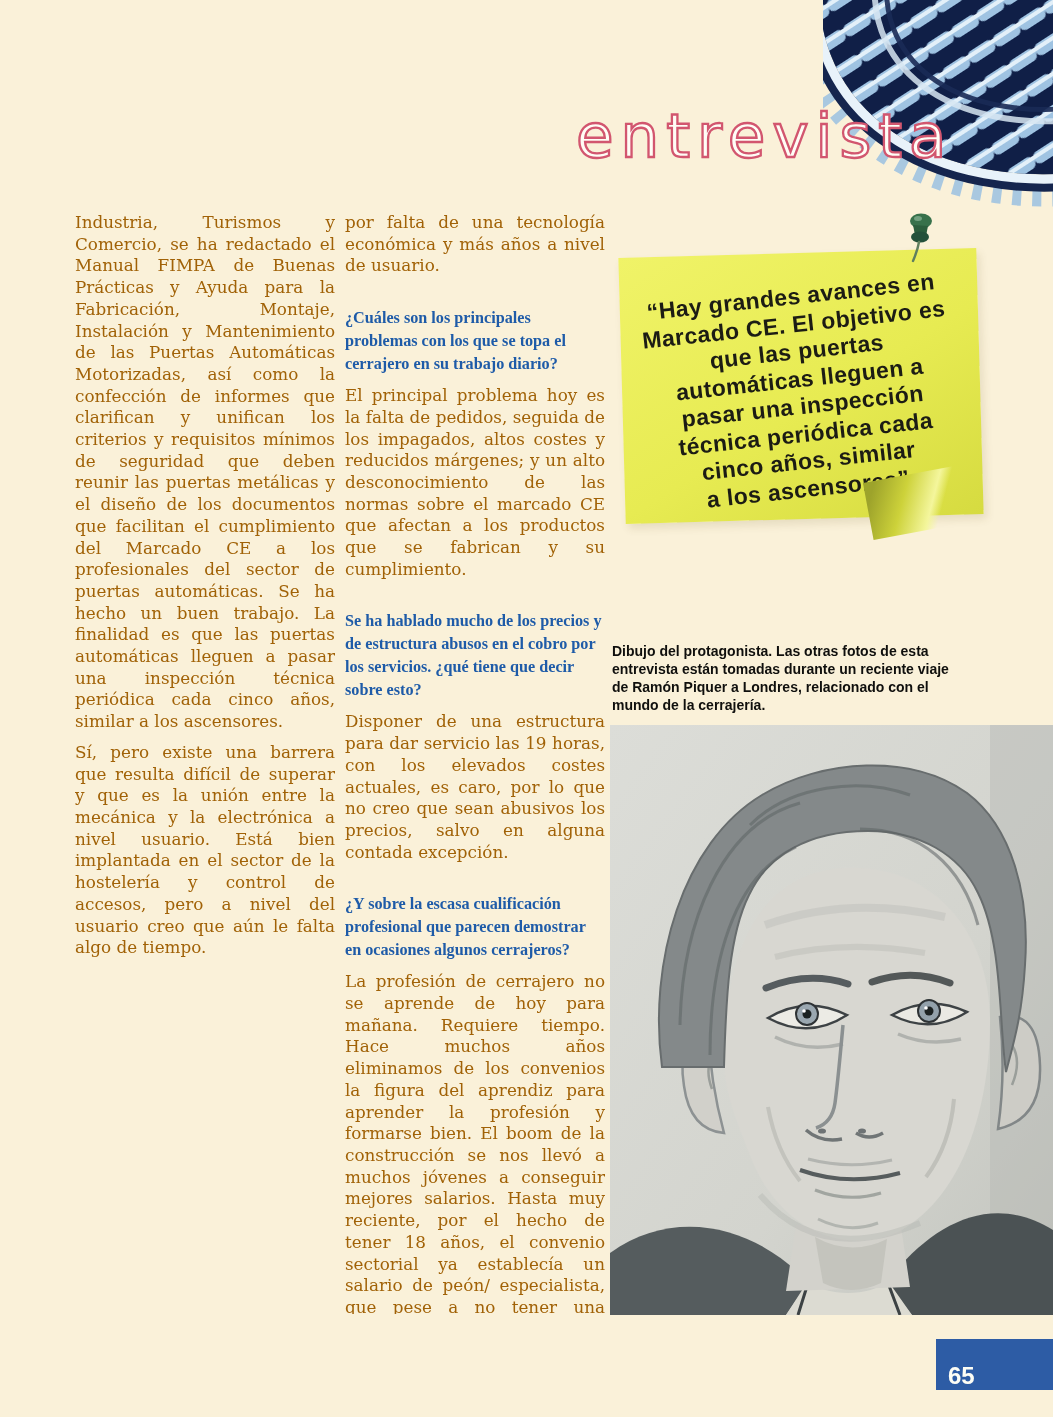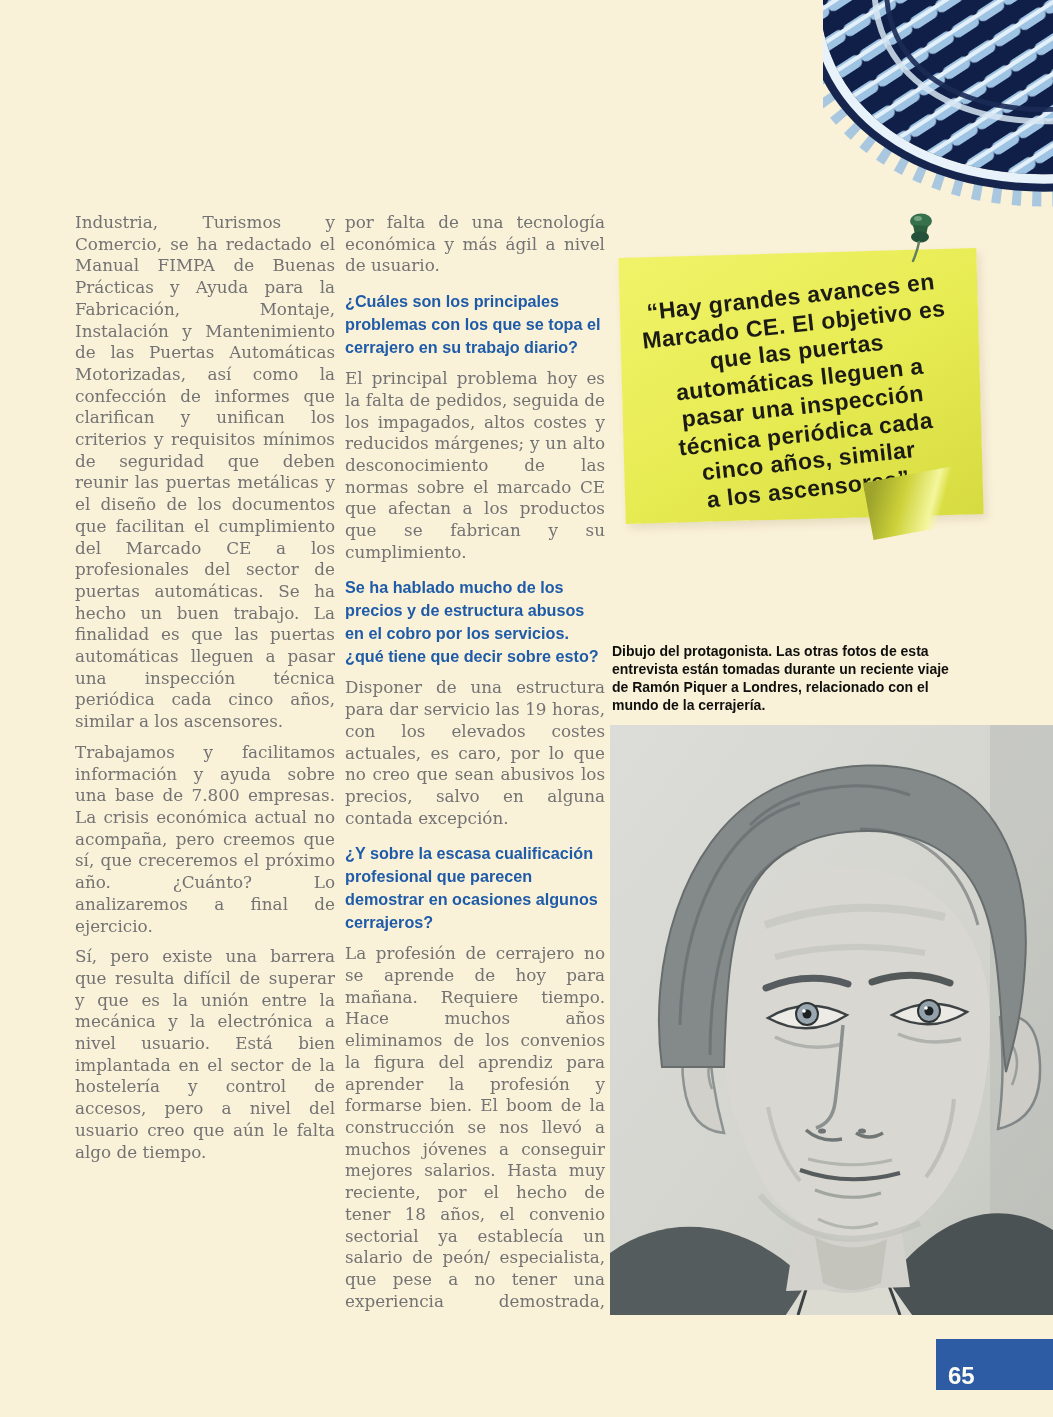--- a/index.html
+++ b/index.html
@@ -16,26 +16,26 @@
     color:#fffdf6;
     -webkit-text-stroke:2.3px #d2566f;
     text-stroke:2.3px #d2566f;
   }
   
   .col{position:absolute;top:212px;width:260px;height:1102px;overflow:hidden;}
   .col-left{left:75px;}
   .col-mid{left:345px;}
   .col .interview-answer{
     font-size:16.8px;line-height:21.7px;text-align:justify;
-    color:#737373;margin:0 0 9px;
+    color:#a16207;margin:0 0 9px;
   }
   .col .interview-question{
-    font-family:Liberation Sans, sans-serif;
+    font-family:Liberation Serif, serif;
     font-weight:bold;color:#1e5ba8;
-    font-size:16.2px;line-height:23px;margin:13px 0 9px;
+    font-size:16.2px;line-height:23px;margin:30px 0 9px;
   }
   
   .note{
     position:absolute;left:622px;top:253px;width:358px;height:266px;
     transform:rotate(-1.6deg);
     background:linear-gradient(150deg,#f0f368 0%,#e7eb52 55%,#d6db40 100%);
     box-shadow:3px 5px 8px rgba(90,70,20,.12);
   }
   .note::after{ 
     content:"";position:absolute;right:-4px;bottom:-14px;width:120px;height:58px;
@@ -91,31 +91,31 @@
     <ellipse cx="300" cy="-70" rx="331" ry="238" transform="rotate(-25 300 -70)" fill="none" stroke="#15254e" stroke-width="9"></ellipse>
     <ellipse cx="300" cy="-70" rx="323" ry="230" transform="rotate(-25 300 -70)" fill="none" stroke="#e8f2fa" stroke-width="9"></ellipse>
     <ellipse cx="300" cy="-70" rx="315" ry="222" transform="rotate(-25 300 -70)" fill="none" stroke="#56719c" stroke-width="6"></ellipse>
     <g clip-path="url(#micClip)">
       <rect x="-80" y="-140" width="620" height="460" fill="url(#slats)"></rect>
       <ellipse cx="300" cy="-70" rx="262" ry="172" transform="rotate(-25 300 -70)" fill="none" stroke="#d7e6f2" stroke-width="6" opacity="0.85"></ellipse>
       <ellipse cx="300" cy="-70" rx="250" ry="160" transform="rotate(-25 300 -70)" fill="none" stroke="#1a2a55" stroke-width="5" opacity="0.9"></ellipse>
     </g>
   </svg>
 
+  <div class="section-title">entrevista</div>
 
   <div class="col col-left">
 
   <p class="interview-answer">Industria, Turismos y Comercio, se ha redactado el Manual FIMPA de Buenas Prácticas y Ayuda para la Fabricación, Montaje, Instalación y Mantenimiento de las Puertas Automáticas Motorizadas, así como la confección de informes que clarifican y unifican los criterios y requisitos mínimos de seguridad que deben reunir las puertas metálicas y el diseño de los documentos que facilitan el cumplimiento del Marcado CE a los profesionales del sector de puertas automáticas. Se ha hecho un buen trabajo. La finalidad es que las puertas automáticas lleguen a pasar una inspección técnica periódica cada cinco años, similar a los ascensores.</p>
-      <p class="interview-answer">Trabajamos y facilitamos información y ayuda sobre una base de 7.800 empresas. La crisis económica actual no acompaña, pero creemos que sí, que creceremos el próximo año. ¿Cuánto? Lo analizaremos a final de ejercicio.</p>
       <p class="interview-answer">Sí, pero existe una barrera que resulta difícil de superar y que es la unión entre la mecánica y la electrónica a nivel usuario. Está bien implantada en el sector de la hostelería y control de accesos, pero a nivel del usuario creo que aún le falta algo de tiempo.</p>
     </div>
 
   <div class="col col-mid">
 
-  <p class="interview-answer">por falta de una tecnología económica y más ágil a nivel de usuario.</p>
+  <p class="interview-answer">por falta de una tecnología económica y más años a nivel de usuario.</p>
       <p class="interview-question">¿Cuáles son los principales problemas con los que se topa el cerrajero en su trabajo diario?</p>
       <p class="interview-answer">El principal problema hoy es la falta de pedidos, seguida de los impagados, altos costes y reducidos márgenes; y un alto desconocimiento de las normas sobre el marcado CE que afectan a los productos que se fabrican y su cumplimiento.</p>
       <p class="interview-question">Se ha hablado mucho de los precios y de estructura abusos en el cobro por los servicios. ¿qué tiene que decir sobre esto?</p>
       <p class="interview-answer">Disponer de una estructura para dar servicio las 19 horas, con los elevados costes actuales, es caro, por lo que no creo que sean abusivos los precios, salvo en alguna contada excepción.</p>
       <p class="interview-question">¿Y sobre la escasa cualificación profesional que parecen demostrar en ocasiones algunos cerrajeros?</p>
       <p class="interview-answer">La profesión de cerrajero no se aprende de hoy para mañana. Requiere tiempo. Hace muchos años eliminamos de los convenios la figura del aprendiz para aprender la profesión y formarse bien. El boom de la construcción se nos llevó a muchos jóvenes a conseguir mejores salarios. Hasta muy reciente, por el hecho de tener 18 años, el convenio sectorial ya establecía un salario de peón/ especialista, que pese a no tener una experiencia demostrada, requería una remuneración no acorde con la preparación aportada, lo que ha dado al sector la imagen de escasa cualificación; pero, por suerte, tenemos profesionales de un altísimo nivel.</p>
     </div>
 
   <div class="note">
     <div class="note-text">

